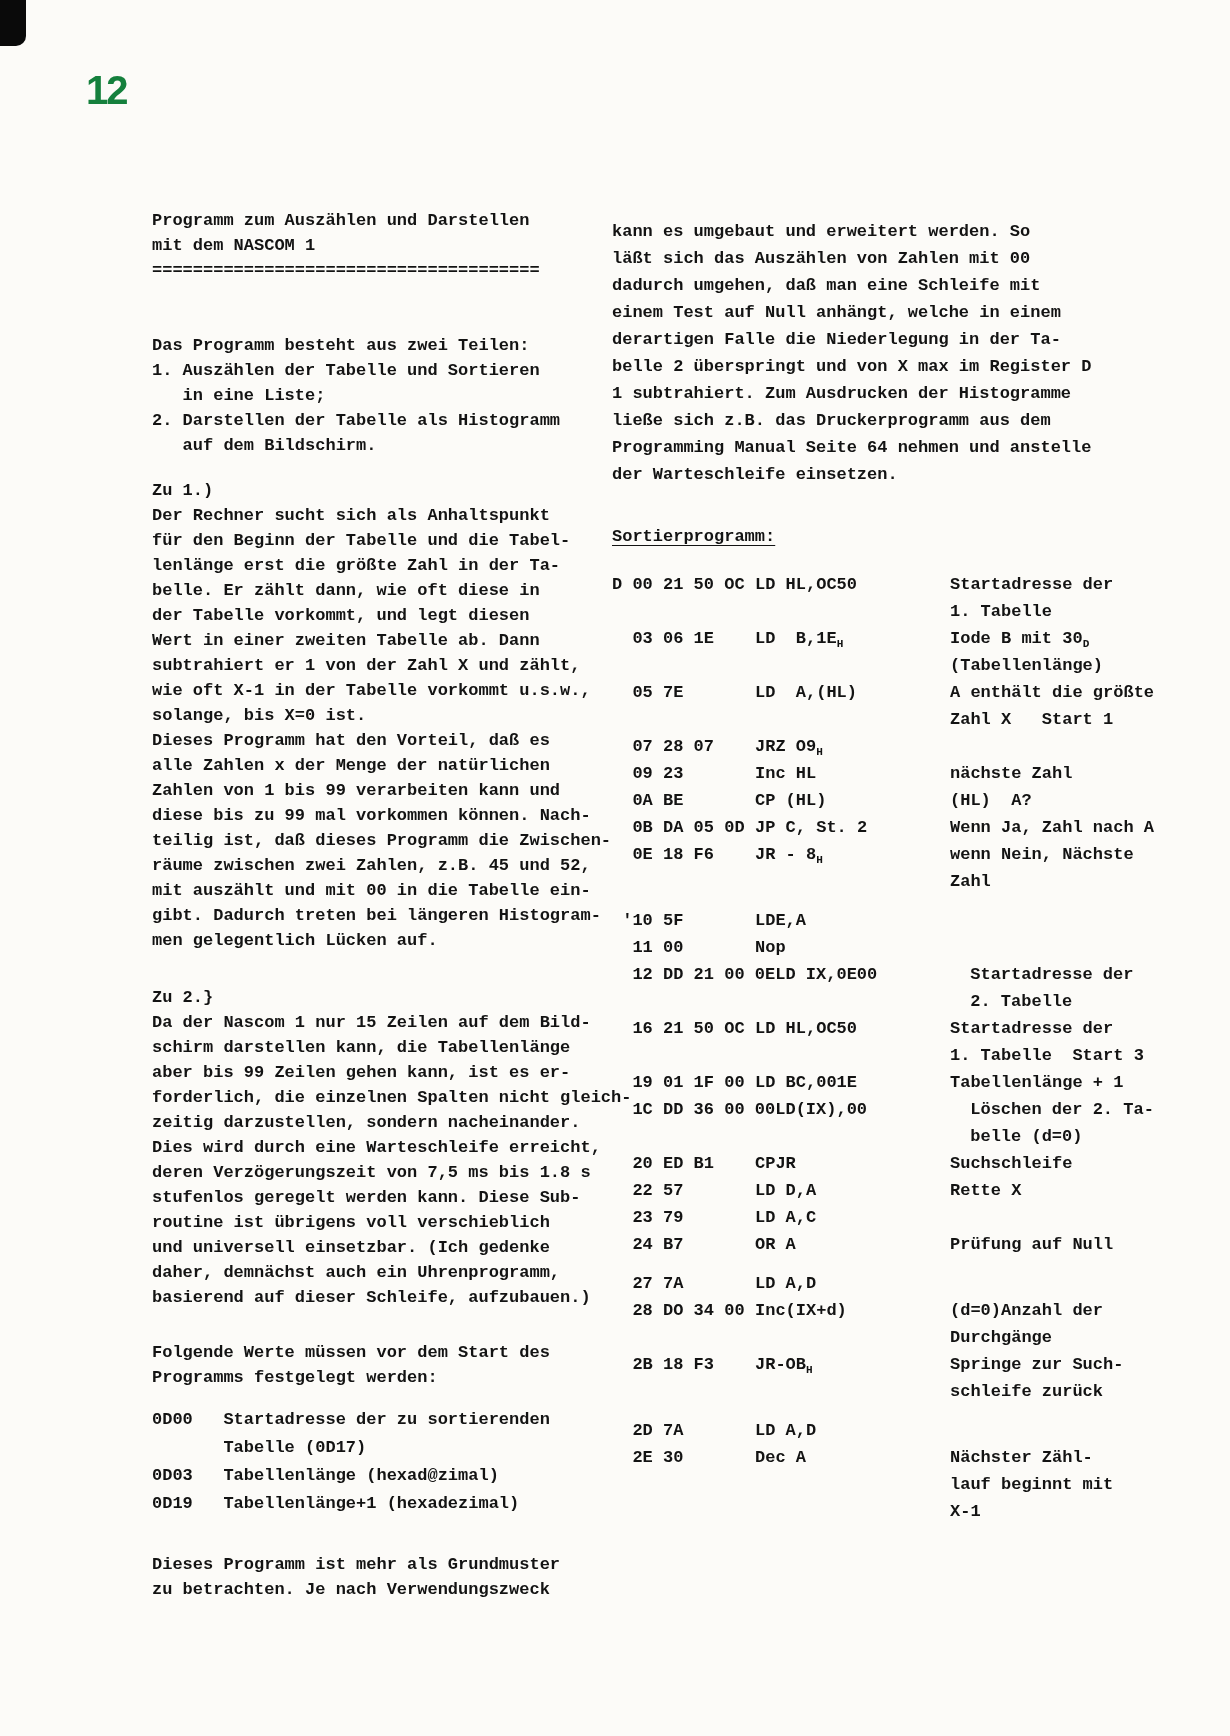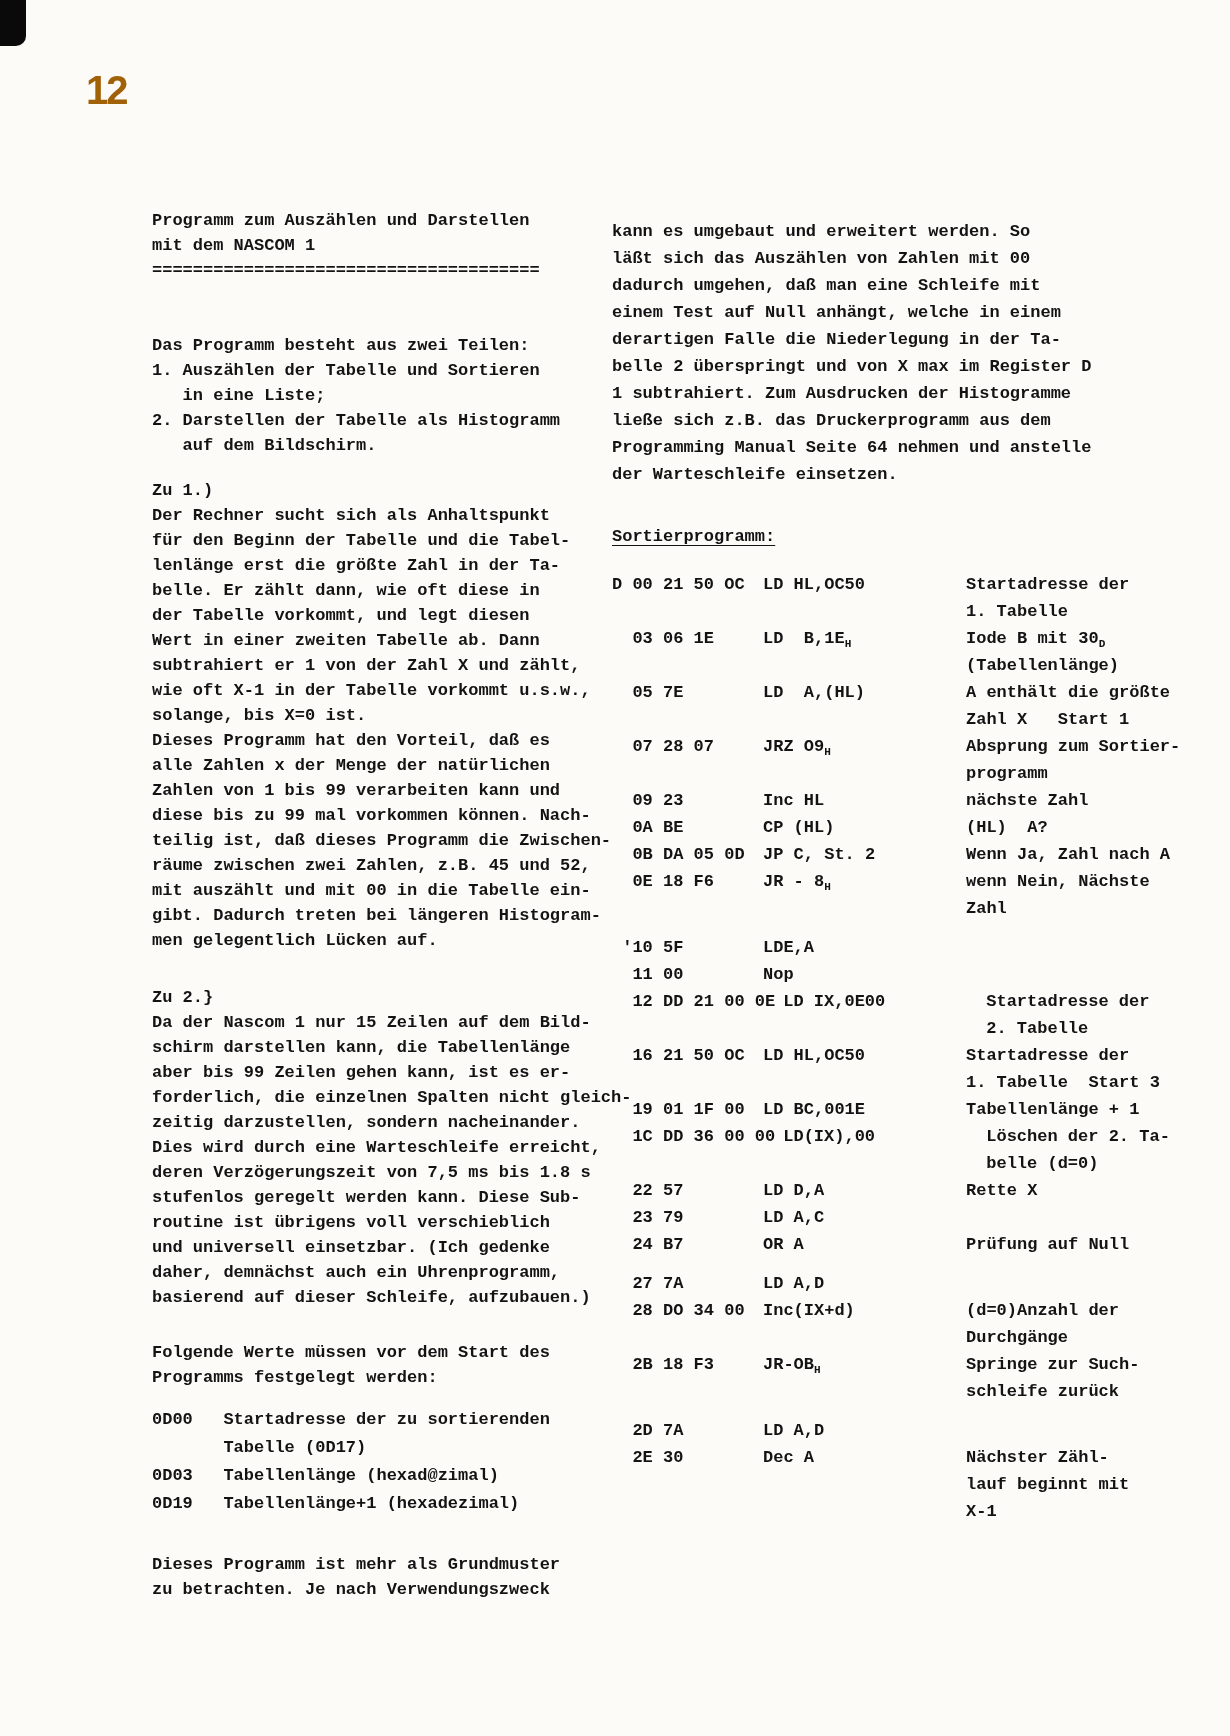--- a/index.html
+++ b/index.html
@@ -9,42 +9,42 @@
     font-family:"Liberation Mono","DejaVu Sans Mono",monospace;
     font-weight:700;overflow:hidden;
   }
   .corner-blob{
     position:absolute;left:0;top:0;width:26px;height:46px;
     background:#0a0a0a;border-radius:0 0 10px 0;
   }
   .page-number{
     position:absolute;left:86px;top:68px;
     font-family:"Liberation Sans","DejaVu Sans",sans-serif;
-    font-weight:900;font-size:40px;letter-spacing:-2px;color:#a16207;
+    font-weight:900;font-size:40px;letter-spacing:-2px;color:#15803d;
   }
   .col{position:absolute;font-size:17px;line-height:25px;}
   .col-left{left:152px;top:208px;width:480px;}
   .col-right{left:612px;top:218px;width:575px;}
   .pre{white-space:pre;margin:0;}
   .title-block{margin:0 0 0 0;}
   .rule{letter-spacing:0;}
   .intro-list{margin-top:50px;}
   .zu-head{margin-top:20px;}
   .zu-head2{margin-top:32px;}
   .para{margin:0;}
   .values-intro{margin-top:30px;}
   .values-list{margin-top:16px;line-height:28px;}
   .closing{margin-top:34px;}
   .r-intro{line-height:27px;}
   .listing-head{
     margin-top:36px;display:inline-block;
     text-decoration:underline;text-underline-offset:4px;
   }
   .listing{margin-top:22px;line-height:27px;}
-  .lrow{display:flex;align-items:flex-start;gap:8px;}
+  .lrow{display:flex;align-items:flex-start;}
   .lrow.gap{margin-top:12px;}
   .lrow .bytes{white-space:pre;min-width:143px;flex:0 0 auto;}
   .lrow .mn{white-space:pre;min-width:195px;flex:0 0 auto;}
   .lrow .cm{white-space:pre;flex:1 1 auto;}
   sub{font-size:0.65em;line-height:0;}
 </style>
 </head>
 <body>
 
 <div class="corner-blob"></div>
@@ -142,22 +142,20 @@
     <span class="bytes">  05 7E</span>
     <span class="mn">LD  A,(HL)</span>
     <span class="cm">A enthält die größte
 Zahl X   Start 1</span>
   </div>
 
 
   <div class="lrow">
     <span class="bytes">  07 28 07</span>
     <span class="mn">JRZ O9<sub>H</sub></span>
-    <span class="cm">Absprung zum Sortier-
-programm</span>
   </div>
 
   <div class="lrow">
     <span class="bytes">  09 23</span>
     <span class="mn">Inc HL</span>
     <span class="cm">nächste Zahl</span>
   </div>
 
   <div class="lrow">
     <span class="bytes">  0A BE</span>
@@ -210,20 +208,25 @@
     <span class="cm">Tabellenlänge + 1</span>
   </div>
 
   <div class="lrow">
     <span class="bytes">  1C DD 36 00 00</span>
     <span class="mn">LD(IX),00</span>
     <span class="cm">Löschen der 2. Ta-
 belle (d=0)</span>
   </div>
 
+  <div class="lrow">
+    <span class="bytes">  20 ED B1</span>
+    <span class="mn">CPJR</span>
+    <span class="cm">Suchschleife</span>
+  </div>
 
   <div class="lrow">
     <span class="bytes">  22 57</span>
     <span class="mn">LD D,A</span>
     <span class="cm">Rette X</span>
   </div>
 
   <div class="lrow">
     <span class="bytes">  23 79</span>
     <span class="mn">LD A,C</span>

